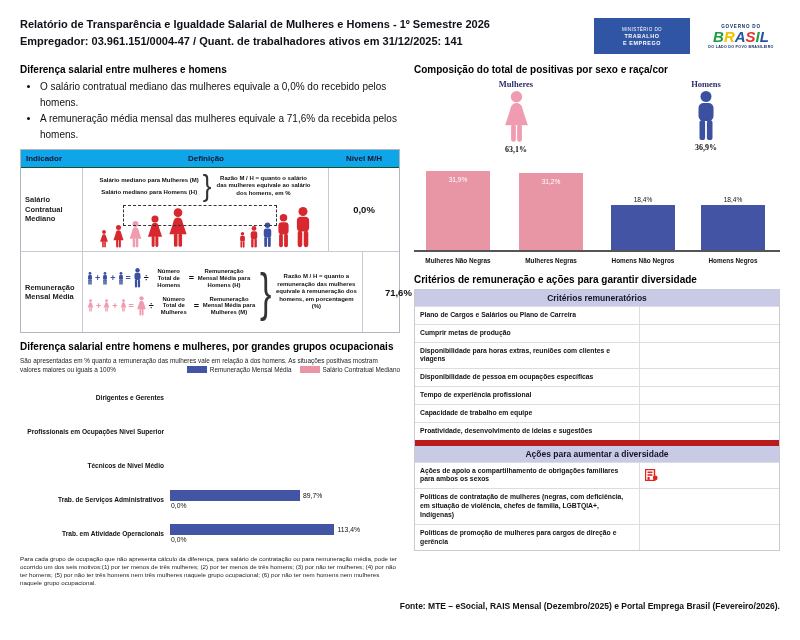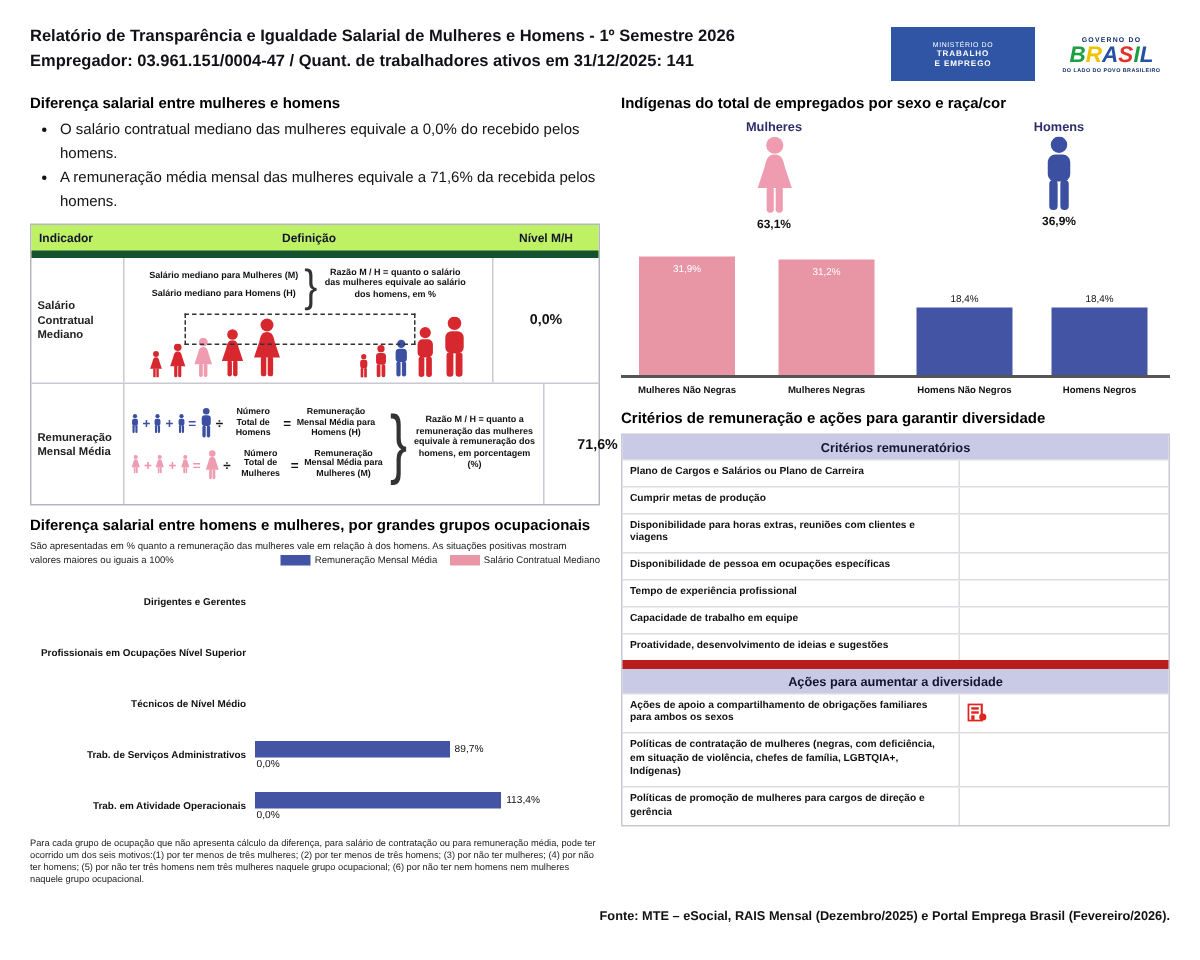--- a/index.html
+++ b/index.html
@@ -26,21 +26,21 @@
   .col-left { width:380px; }
   .col-right { width:366px; }
   .sec-title { font-size:10px; font-weight:bold; color:#000; margin-bottom:4px; white-space:nowrap; }
 
   
   .bullets { margin:2px 0 6px 14px; }
   .bullets li { font-size:10px; line-height:1.6; color:#111; list-style:disc; margin-left:6px; }
 
   
   .ind-table { width:100%; border:1px solid #b6b6c2; border-collapse:collapse; }
-  .ind-table .hrow { display:grid; grid-template-columns:62px 1fr 70px; background:#bef264; border-bottom:5px solid #14532d; }
+  .ind-table .hrow { display:grid; grid-template-columns:62px 1fr 70px; background:#0ea5e9; border-bottom:1px solid #14532d; }
   .ind-table .hcell { font-size:8px; font-weight:bold; color:#14142e; padding:4px 5px; }
   .ind-table .hcell.c { text-align:center; }
   .ind-row { display:grid; grid-template-columns:62px 1fr 70px; border-bottom:1px solid #c9c9d2; }
   .ind-row:last-child { border-bottom:none; }
   .ind-cell { border-right:1px solid #c9c9d2; padding:3px 4px; display:flex; flex-direction:column; justify-content:center; }
   .ind-cell:last-child { border-right:none; }
   .ind-name { font-size:7.5px; font-weight:bold; color:#222; line-height:1.25; }
   .ratio-val { font-size:9.5px; font-weight:bold; text-align:center; }
 
   .def-top { display:flex; justify-content:center; align-items:center; gap:4px; margin:2px 0 1px; }
@@ -58,21 +58,21 @@
   .formulas { display:flex; flex-direction:column; gap:7px; }
   .formula { display:flex; align-items:center; gap:2px; }
   .op { font-size:9px; font-weight:bold; }
   .op.blue { color:#3c50a2; } .op.pink { color:#ef93a8; }
   .stack { font-size:5.9px; font-weight:bold; text-align:center; line-height:1.15; }
   .stack.w34 { width:36px; } .stack.w52 { width:56px; }
   .def-mid { display:flex; align-items:center; gap:3px; justify-content:center; }
   .def-expl2 { font-size:6px; font-weight:bold; width:84px; text-align:center; line-height:1.25; }
 
   
-  .sex-row { display:flex; padding-left:40px; gap:66px; margin-bottom:4px; }
+  .sex-row { display:flex; padding-left:40px; gap:66px; margin-bottom:4px;font-family:Liberation Serif, serif; }
   .sex-group { width:124px; display:flex; flex-direction:column; align-items:center; gap:2px; }
   .sex-label { font-size:8.5px; font-weight:bold; color:#2d2d6b; }
   .sex-value { font-size:8px; font-weight:bold; color:#111; }
   .comp-chart { position:relative; height:106px; width:366px; }
   .comp-axis { position:absolute; left:0; right:0; bottom:12px; border-bottom:2px solid #555; }
   .vbar { position:absolute; bottom:14px; }
   .vbar-label { position:absolute; font-size:6.6px; text-align:center; }
   .vbar-label.inside { color:#fff; }
   .vbar-label.above { color:#111; }
   .vbar-cat { position:absolute; bottom:0; font-size:6.4px; font-weight:bold; text-align:center; color:#111; }
@@ -322,21 +322,21 @@
                 </div>
                 <div class="occ-zero">0,0%</div>
               </div>
             </div>
           </div>
         <div class="footnote">Para cada grupo de ocupação que não apresenta cálculo da diferença, para salário de contratação ou para remuneração média, pode ter ocorrido um dos seis motivos:(1) por ter menos de três mulheres; (2) por ter menos de três homens; (3) por não ter mulheres; (4) por não ter homens; (5) por não ter três homens nem três mulheres naquele grupo ocupacional; (6) por não ter nem homens nem mulheres naquele grupo ocupacional.</div>
       </div>
     </div>
 
     <div class="col-right">
-      <div class="sec-title">Indígenas do total de empregados por sexo e raça/cor</div>
+      <div class="sec-title">Composição do total de positivas por sexo e raça/cor</div>
       <div class="sex-row">
         <div class="sex-group">
           <div class="sex-label">Mulheres</div>
           <svg class="fig pink" style="height:52px;width:29px">
               <use href="#icon-female"></use>
             </svg>
           <div class="sex-value">63,1%</div>
         </div>
         <div class="sex-group">
           <div class="sex-label">Homens</div>

